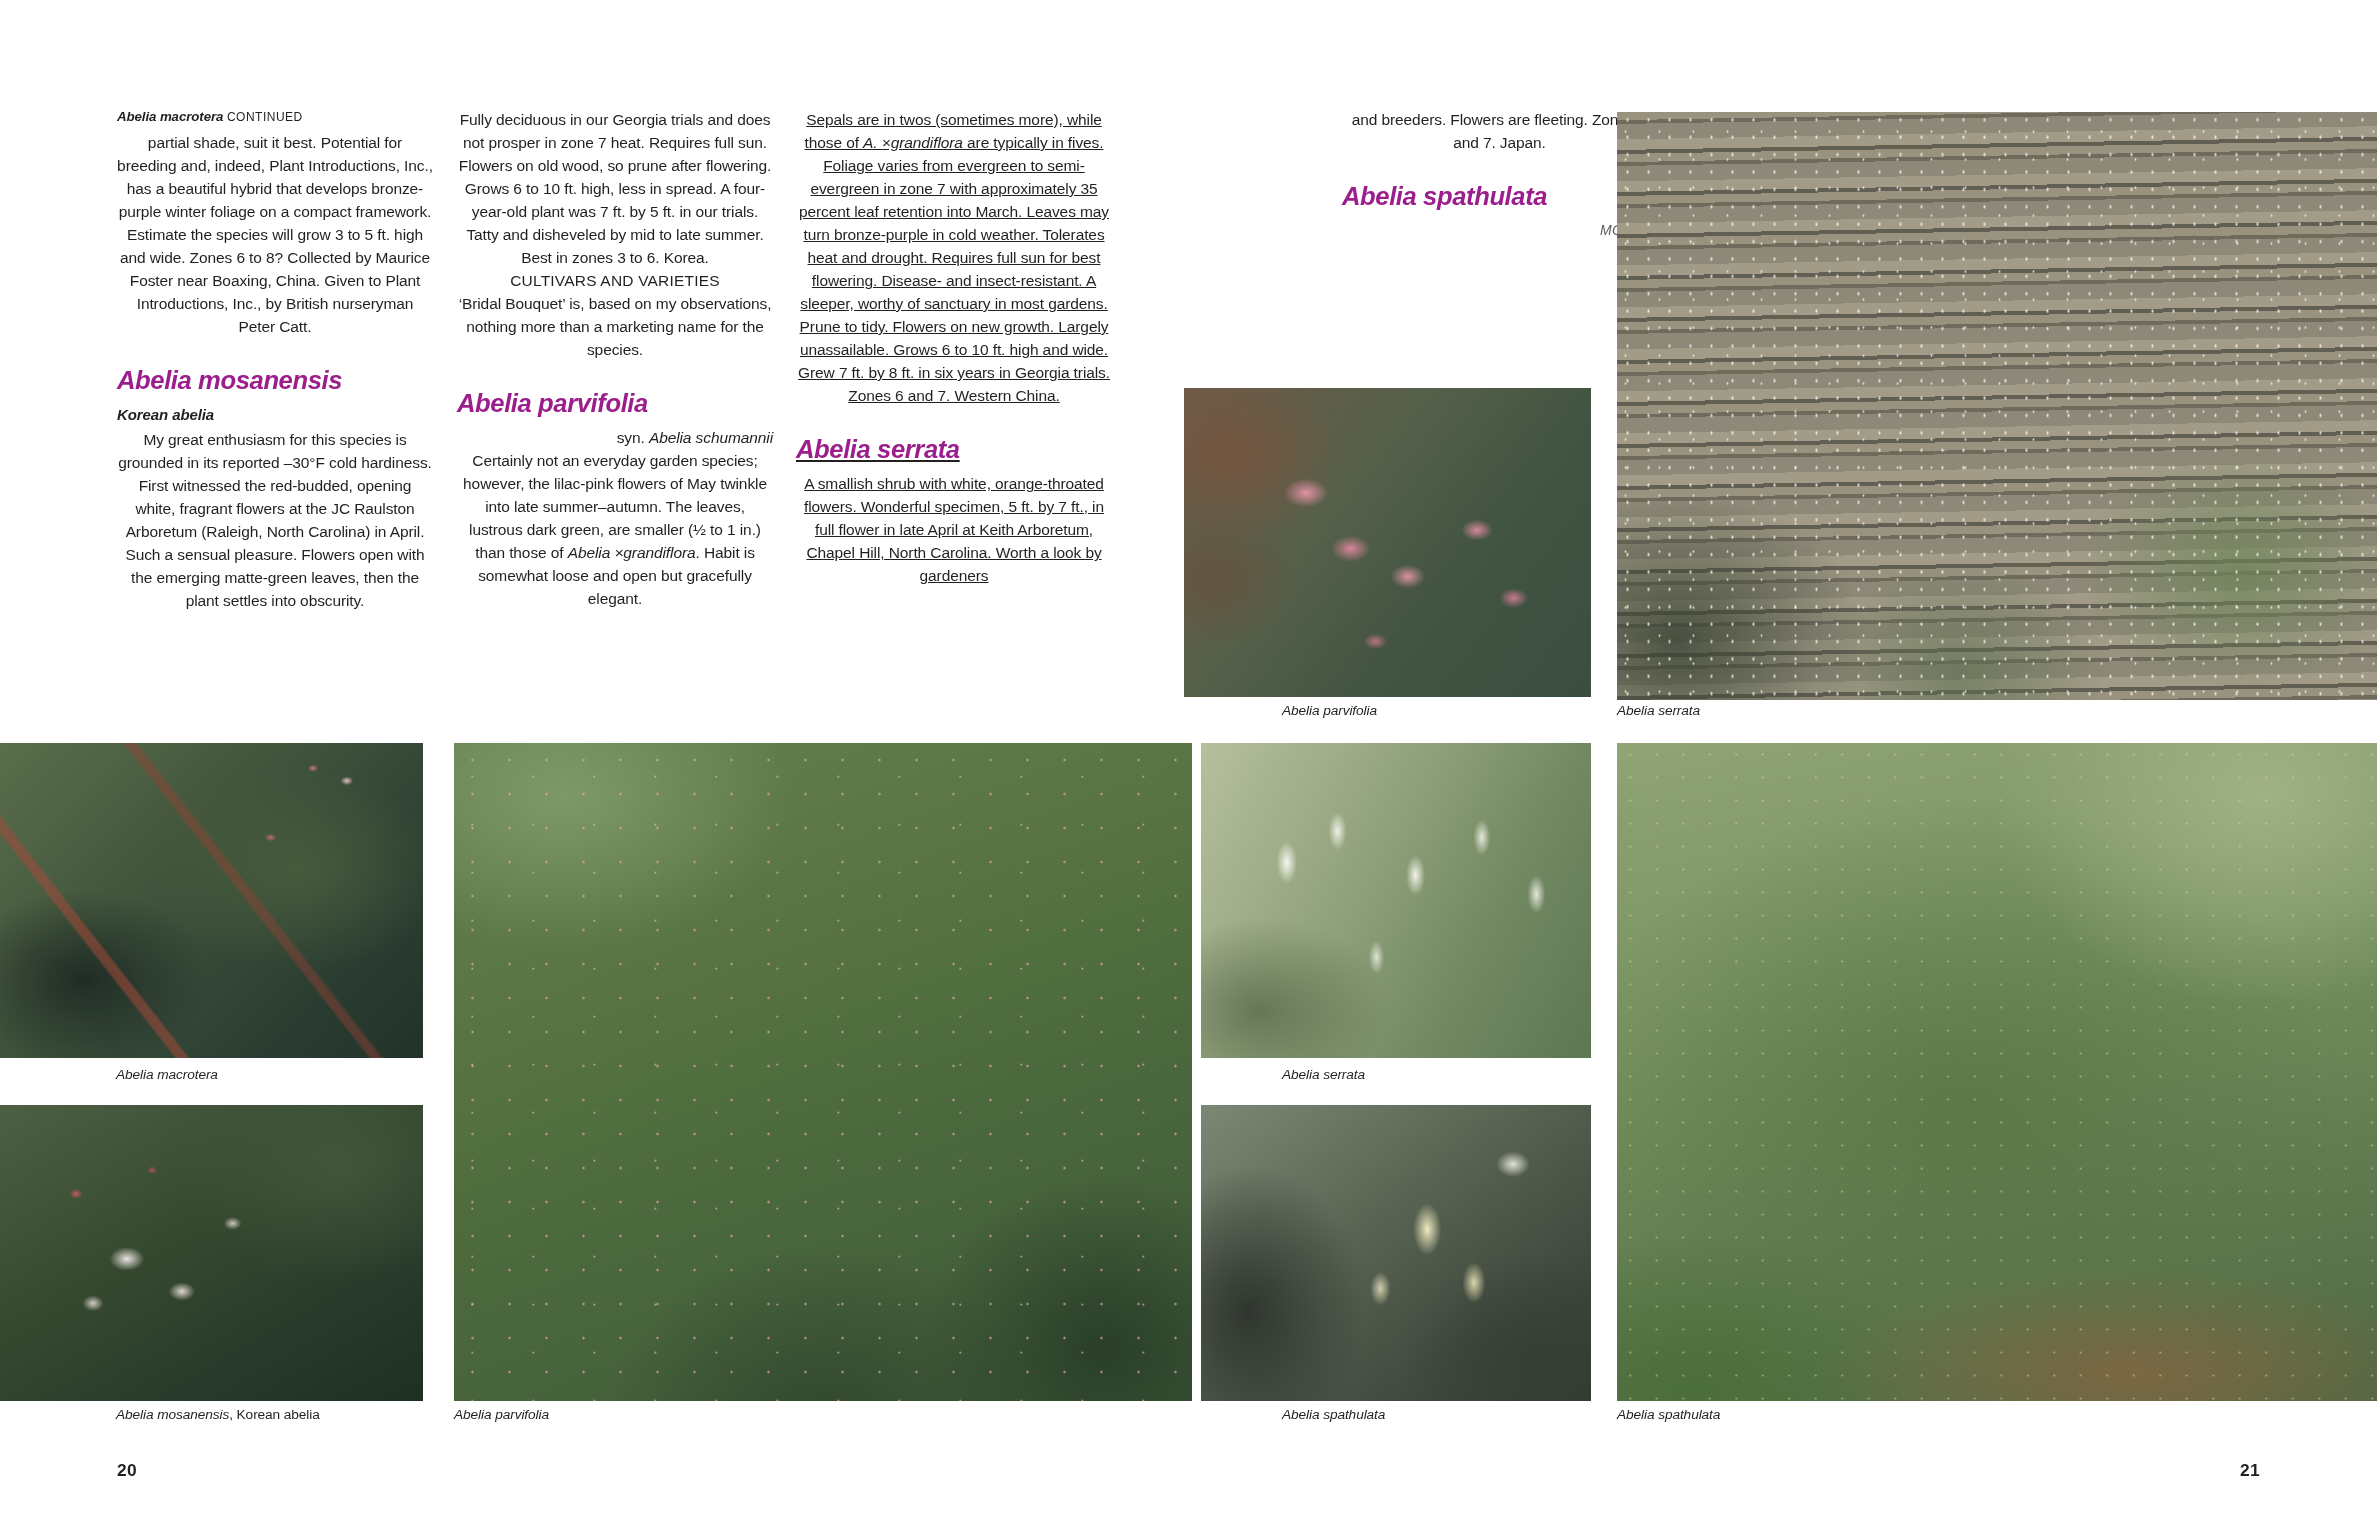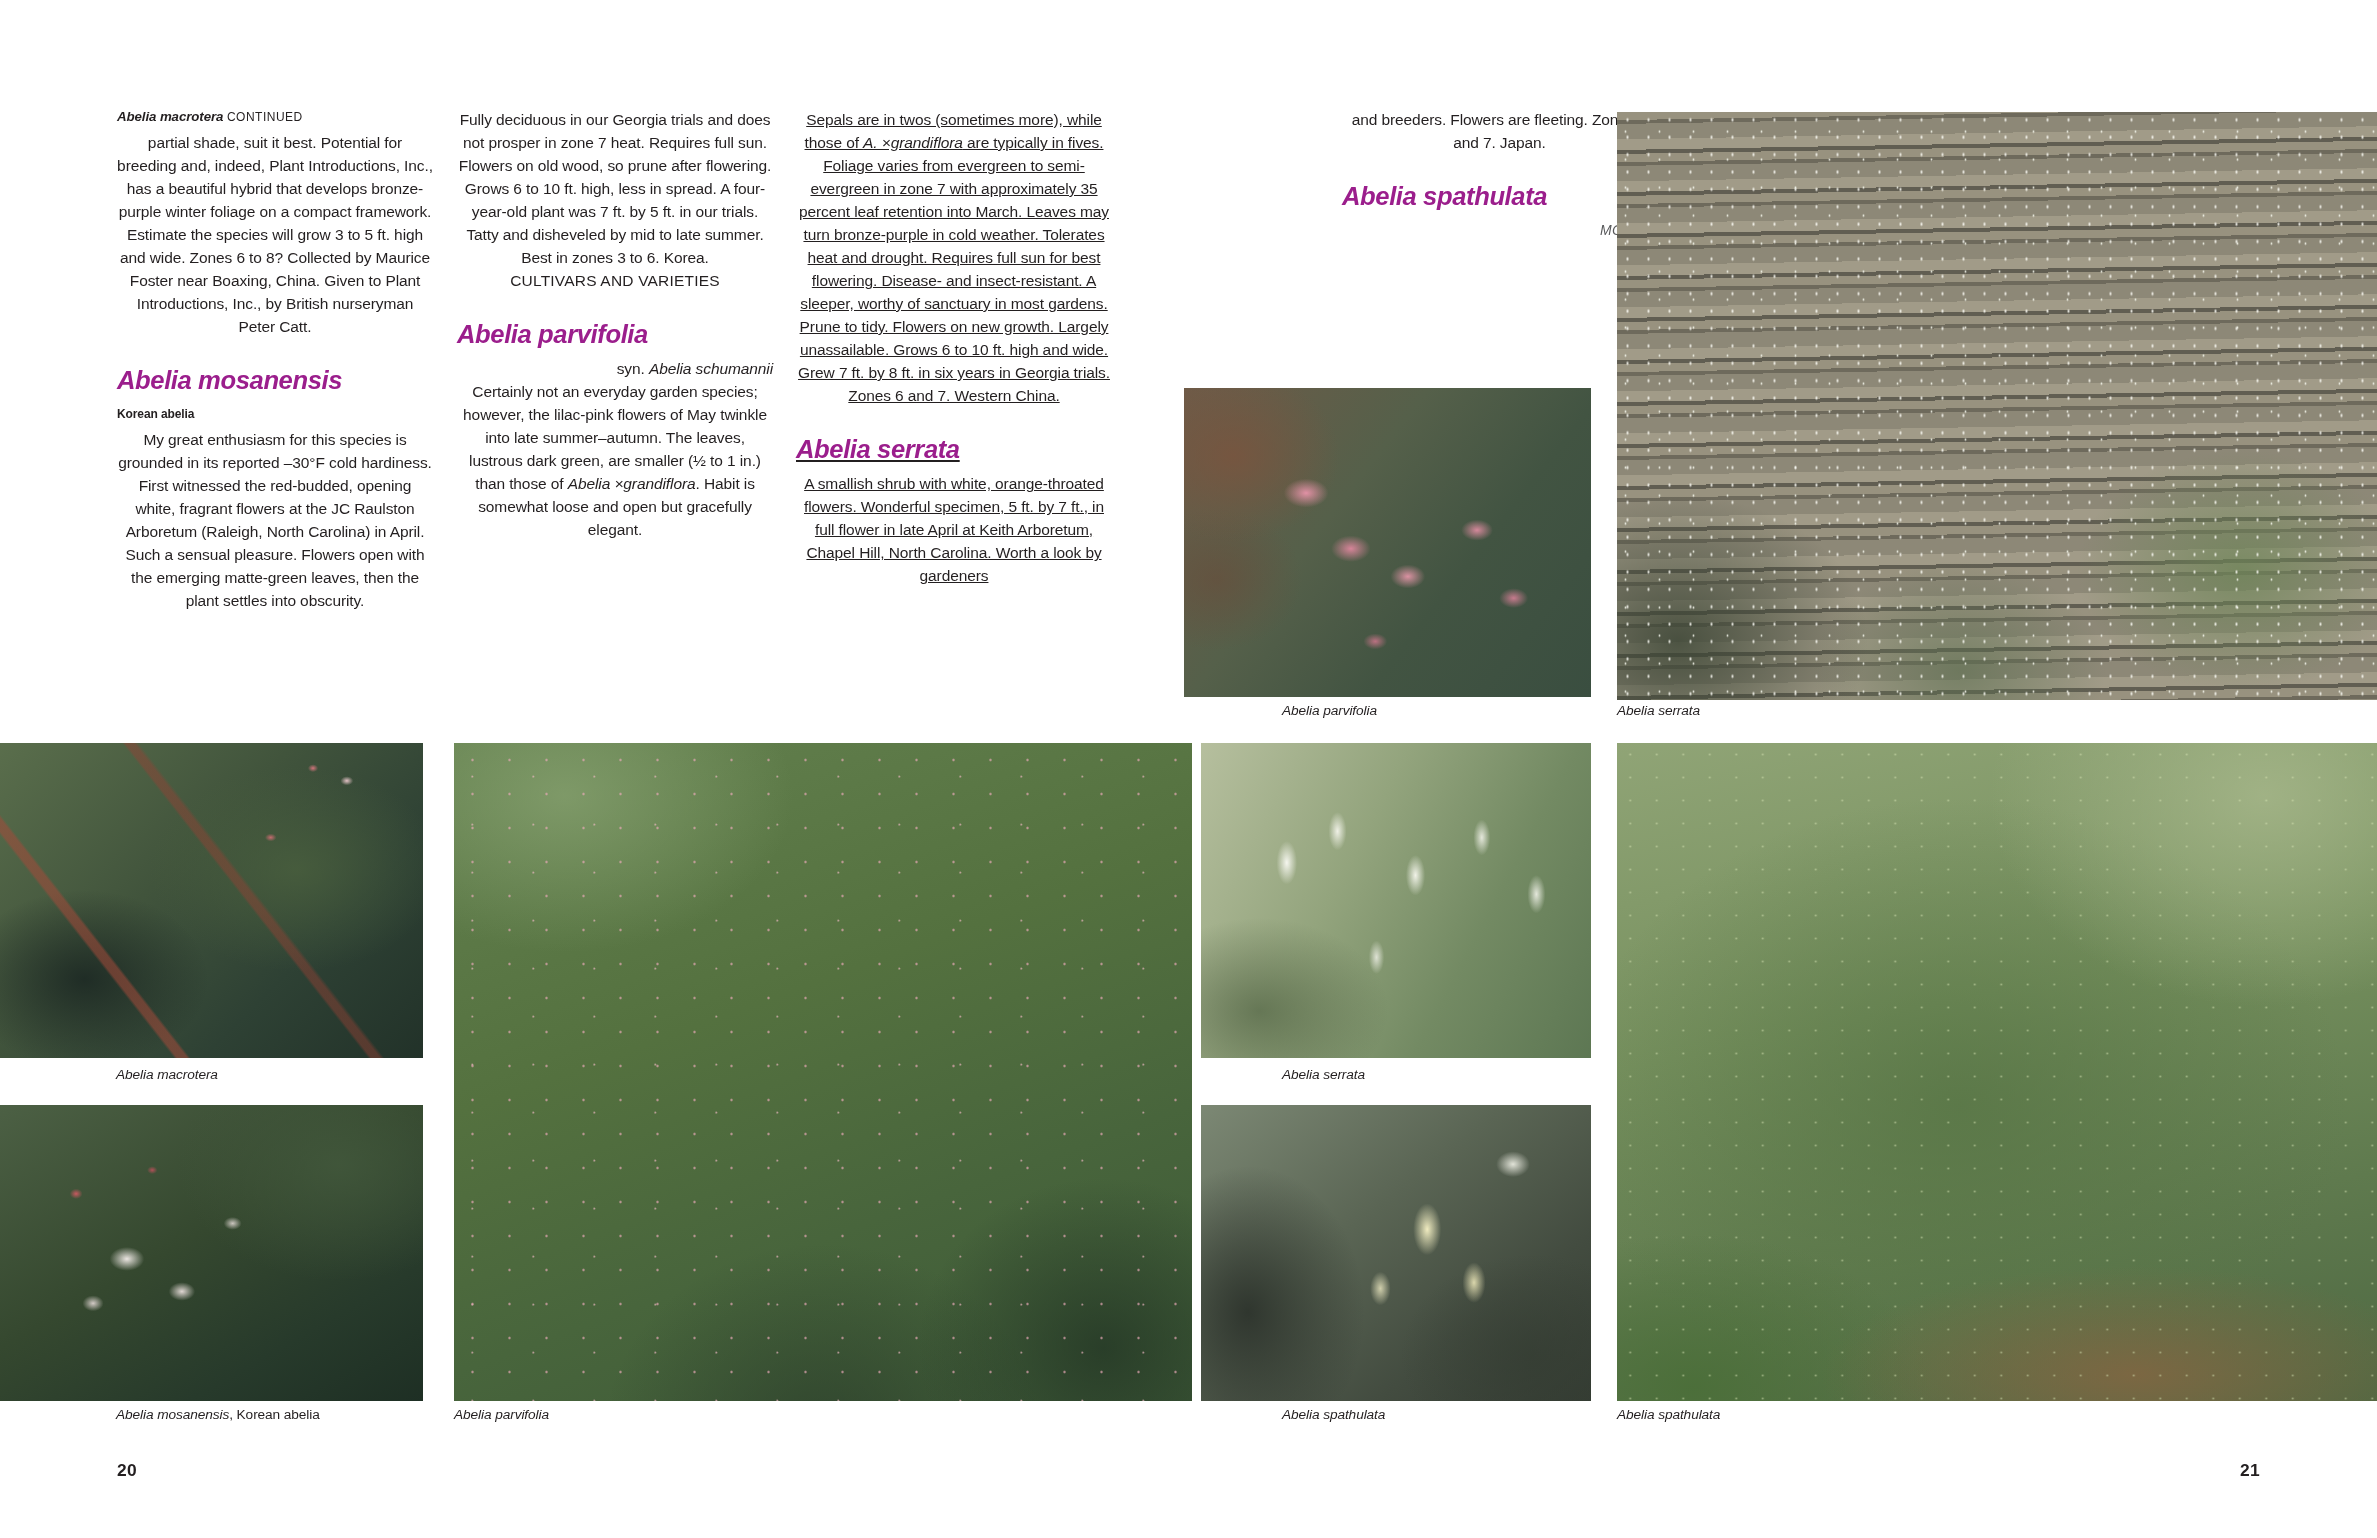--- a/index.html
+++ b/index.html
@@ -17,21 +17,21 @@
   #col4 { left:1342px; top:108px; width:315px; }
 
   .continued { font-size:13.3px; line-height:18.3px; margin-bottom:4.6px; }
   .continued .species { font-weight:bold; font-style:italic; }
   .continued .label { font-size:12px; letter-spacing:0.5px; }
 
   .species-heading {
     font-size:25.6px; line-height:29px; font-weight:bold; font-style:italic;
     color:#9b1e8c; letter-spacing:-0.4px; margin:28px 0 8.2px;
   }
-  .subhead { font-weight:bold; font-size:12px; margin-bottom:1.8px; }
+  .subhead { font-weight:bold; font-size:15px; margin-bottom:1.8px;font-style:italic; }
   .caps-line { letter-spacing:0.2px; }
   .syn { padding-left:16.5px;text-align:right; }
   .syn .species { font-style:italic; }
   p { margin:0;text-align:center; }
   .it { font-style:italic; }
 
   .more { text-align:right; font-style:italic; font-size:14px; color:#58595b; margin-top:6.4px; letter-spacing:0.3px; }
   .more .arrow { font-style:normal; color:#808285; font-size:12px; position:relative; top:-0.9px; }
 
   
@@ -149,20 +149,21 @@
     </div>
     <p>partial shade, suit it best. Potential for breeding and, indeed, Plant Introductions, Inc., has a beautiful hybrid that develops bronze-purple winter foliage on a compact framework. Estimate the species will grow 3 to 5 ft. high and wide. Zones 6 to 8? Collected by Maurice Foster near Boaxing, China. Given to Plant Introductions, Inc., by British nurseryman Peter Catt.</p>
     <div class="species-heading">Abelia mosanensis</div>
     <div class="subhead">Korean abelia</div>
     <p>My great enthusiasm for this species is grounded in its reported –30°F cold hardiness. First witnessed the red-budded, opening white, fragrant flowers at the JC Raulston Arboretum (Raleigh, North Carolina) in April. Such a sensual pleasure. Flowers open with the emerging matte-green leaves, then the plant settles into obscurity.</p>
   </div>
 
   <div class="col" id="col2">
     <p>Fully deciduous in our Georgia trials and does not prosper in zone 7 heat. Requires full sun. Flowers on old wood, so prune after flowering. Grows 6 to 10 ft. high, less in spread. A four-year-old plant was 7 ft. by 5 ft. in our trials. Tatty and disheveled by mid to late summer. Best in zones 3 to 6. Korea.</p>
     <p class="caps-line">CULTIVARS AND VARIETIES</p>
+    <p>‘Bridal Bouquet’ is, based on my observations, nothing more than a marketing name for the species.</p>
     <div class="species-heading">Abelia parvifolia</div>
     <div class="syn">
       <span>syn. </span><span class="species">Abelia schumannii</span>
     </div>
     <p><span>Certainly not an everyday garden species; however, the lilac-pink flowers of May twinkle into late summer–autumn. The leaves, lustrous dark green, are smaller (½ to 1 in.) than those of </span><span class="it">Abelia ×grandiflora</span><span>. Habit is somewhat loose and open but gracefully elegant.</span></p>
   </div>
 
   <div class="col" id="col3">
     <p><span>Sepals are in twos (sometimes more), while those of </span><span class="it">A. ×grandiflora</span><span> are typically in fives. Foliage varies from evergreen to semi-evergreen in zone 7 with approximately 35 percent leaf retention into March. Leaves may turn bronze-purple in cold weather. Tolerates heat and drought. Requires full sun for best flowering. Disease- and insect-resistant. A sleeper, worthy of sanctuary in most gardens. Prune to tidy. Flowers on new growth. Largely unassailable. Grows 6 to 10 ft. high and wide. Grew 7 ft. by 8 ft. in six years in Georgia trials. Zones 6 and 7. Western China.</span></p>
     <div class="species-heading">Abelia serrata</div>

